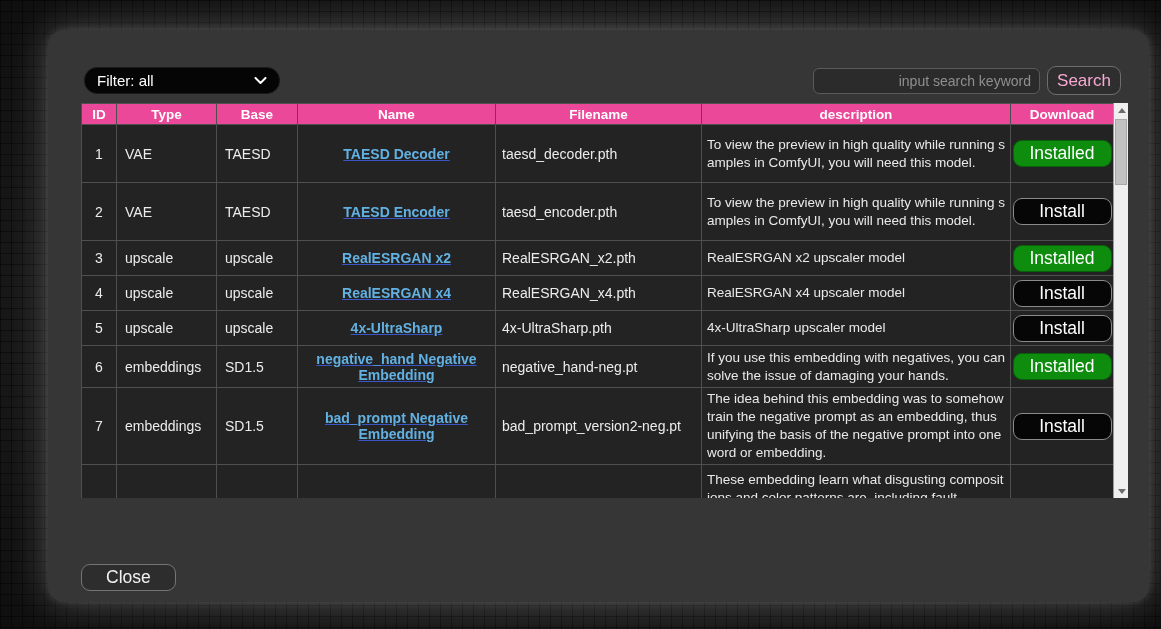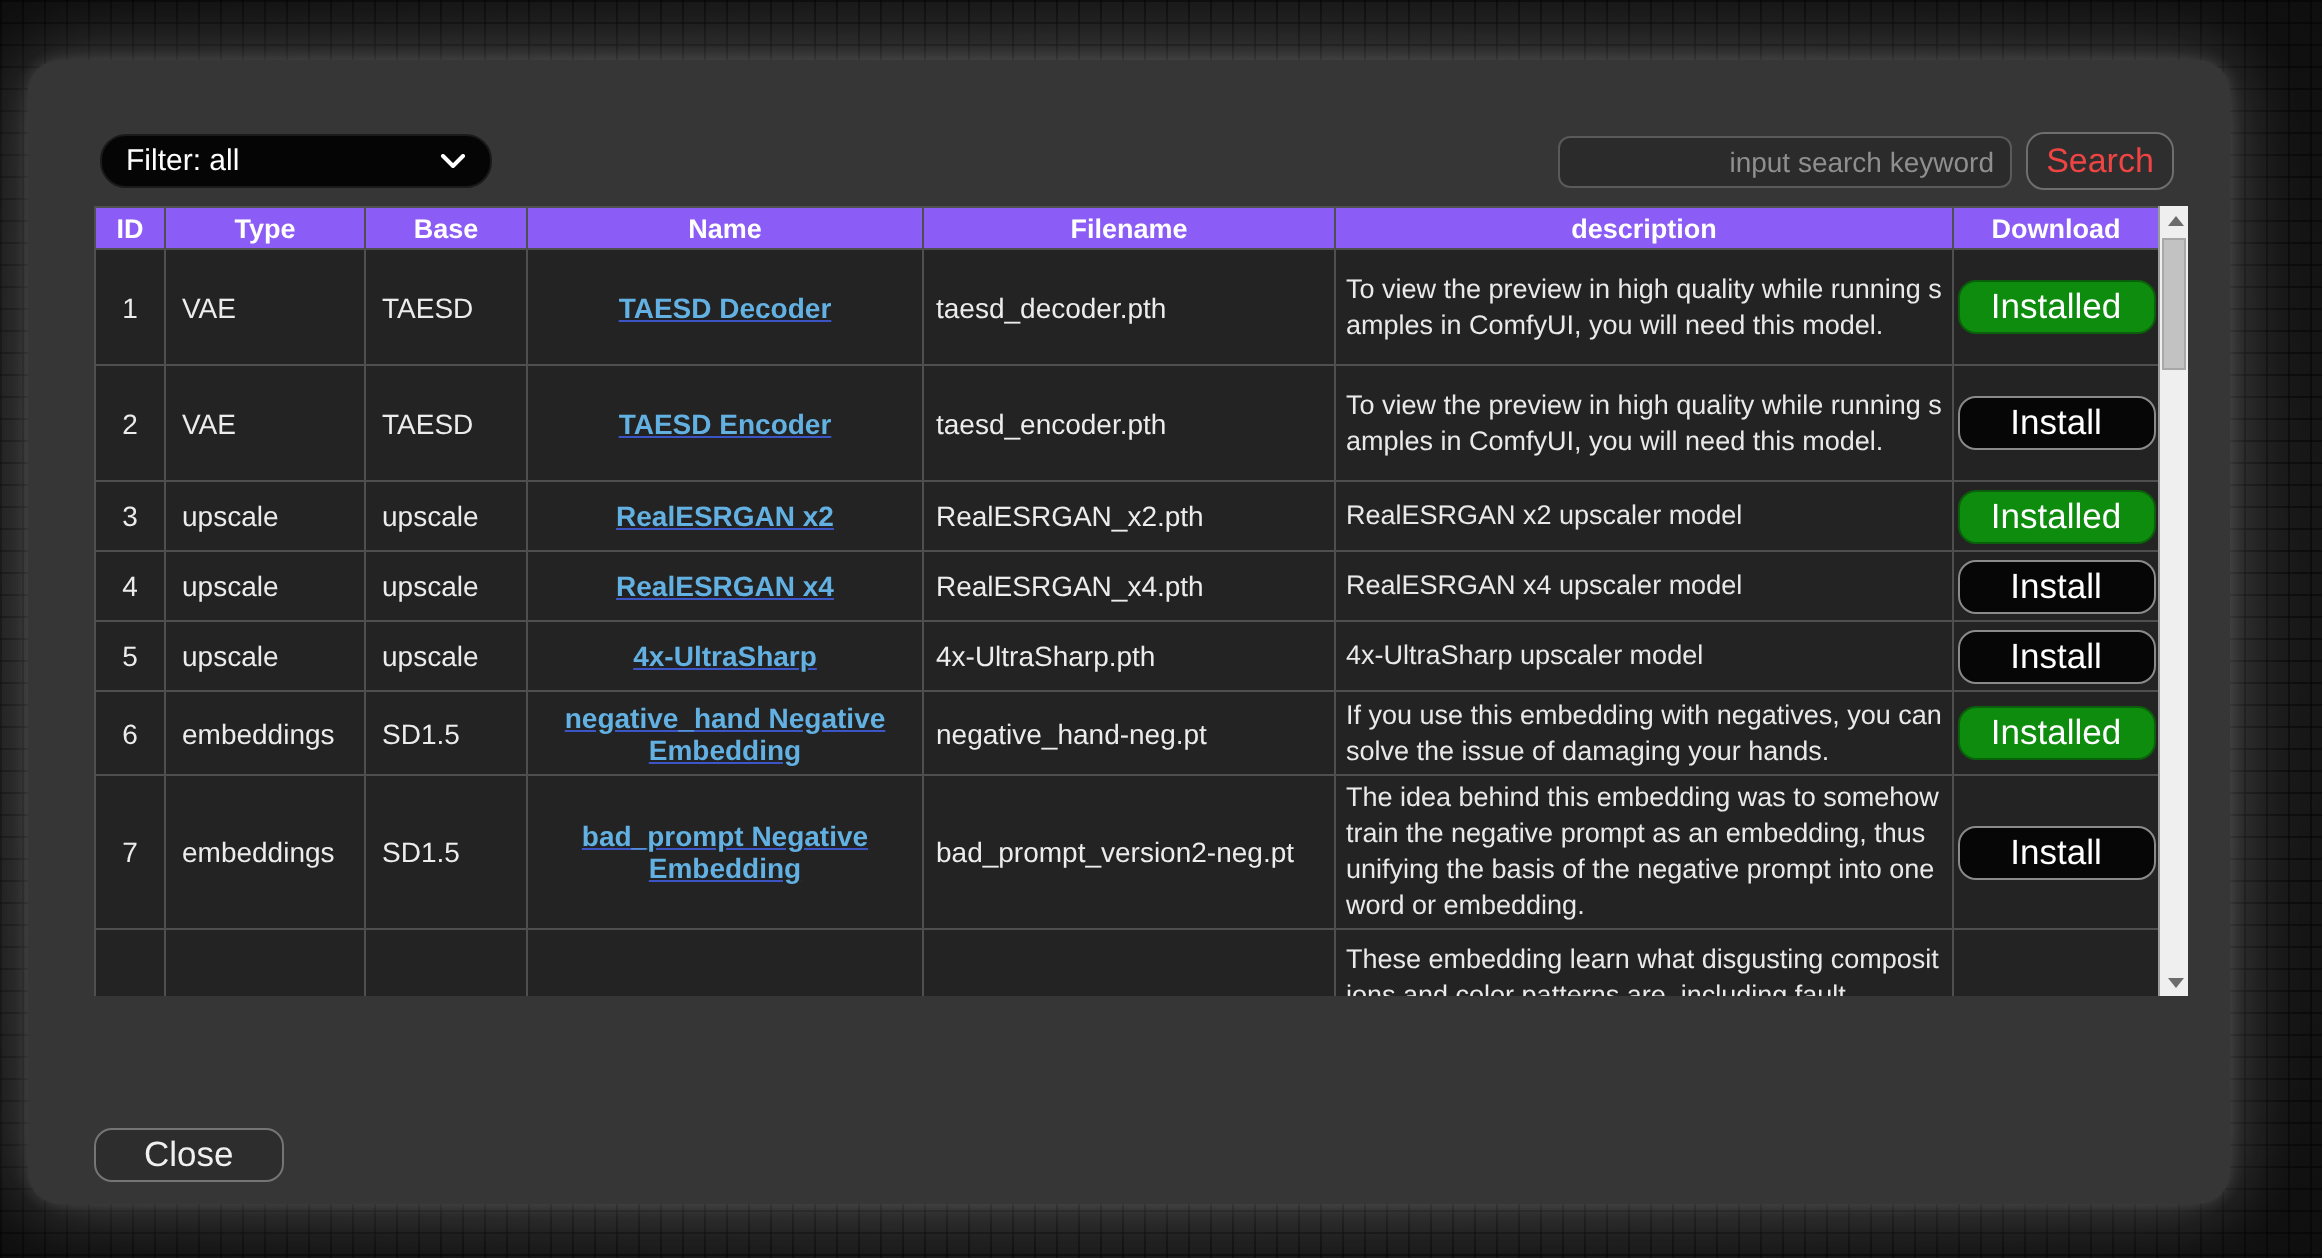--- a/index.html
+++ b/index.html
@@ -13,21 +13,21 @@
       linear-gradient(rgba(0,0,0,0.45) 1px, transparent 1px),
       linear-gradient(90deg, rgba(0,0,0,0.45) 1px, transparent 1px);
     background-size: 11px 11px;
   }
   .canvas::after {
     content: ""; position: absolute; inset: 0; pointer-events: none; z-index: 1;
     background: radial-gradient(ellipse at 50% 50%, rgba(0,0,0,0.15) 40%, rgba(0,0,0,0.62) 100%);
   }
 
   .dialog {
-    position: absolute; z-index: 2; left: 14px; top: 30px; width: 1101px; height: 572px;
+    position: absolute; z-index: 2; left: 48px; top: 30px; width: 1101px; height: 572px;
     background: #363636; border-radius: 16px;
     box-shadow: 0 0 38px rgba(220,220,220,0.30), 0 0 8px rgba(255,255,255,0.12);
   }
 
   
   .filter-select {
     position: absolute; left: 36px; top: 37px; width: 196px; height: 27px;
     background: #050505; color: #fff; border: 1px solid #1a1a1a; border-radius: 13px;
     display: flex; align-items: center; padding: 0 12px; font-size: 15px; cursor: pointer;
   }
@@ -37,37 +37,37 @@
     position: absolute; left: 765px; top: 38px; width: 227px; height: 26px;
     background: #2b2b2b; border: 1px solid #5a5a5a; border-radius: 6px;
     color: #cfcfcf; font-size: 14px; padding: 0 8px; outline: none;
     font-family: "Liberation Sans", sans-serif;
     text-align: right;
   }
   .search-input::placeholder { color: #8f8f8f; }
   .search-btn {
     position: absolute; left: 999px; top: 36px; width: 74px; height: 29px;
     background: #2e2e2e; border: 1px solid #6e6e6e; border-radius: 9px;
-    color: #ef4444; font-size: 17px; cursor: pointer;
+    color: #f9a8d4; font-size: 17px; cursor: pointer;
     font-family: "Liberation Sans", sans-serif;
   }
 
   
   .table-wrap {
     position: absolute; left: 33px; top: 73px; width: 1047px; height: 395px;
     display: flex; align-items: stretch;
   }
   .grid-clip { width: 1032px; height: 395px; overflow: hidden; }
   table.models {
     width: 1032px; border-collapse: collapse; table-layout: fixed;
     background: #232323; color: #ececec; font-size: 14px;
   }
   table.models th, table.models td { border: 1px solid #4f4f4f; }
   table.models th {
-    background: #8b5cf6; color: #fff; font-weight: bold; font-size: 13.5px;
+    background: #ec4899; color: #fff; font-weight: bold; font-size: 13.5px;
     height: 21px; padding: 2px 4px; text-align: center; margin-top: 32px;
   }
   td.c-id   { text-align: center; }
   td.c-type { padding: 2px 8px; }
   td.c-base { padding: 2px 8px; }
   td.c-name { padding: 2px 6px; text-align: center; }
   td.c-file { padding: 2px 6px; }
   td.c-desc { padding: 2px 5px; font-size: 13.5px; line-height: 18px; word-break: break-all; color: #e9e9e9; }
   td.c-dl   { text-align: center; }
 

